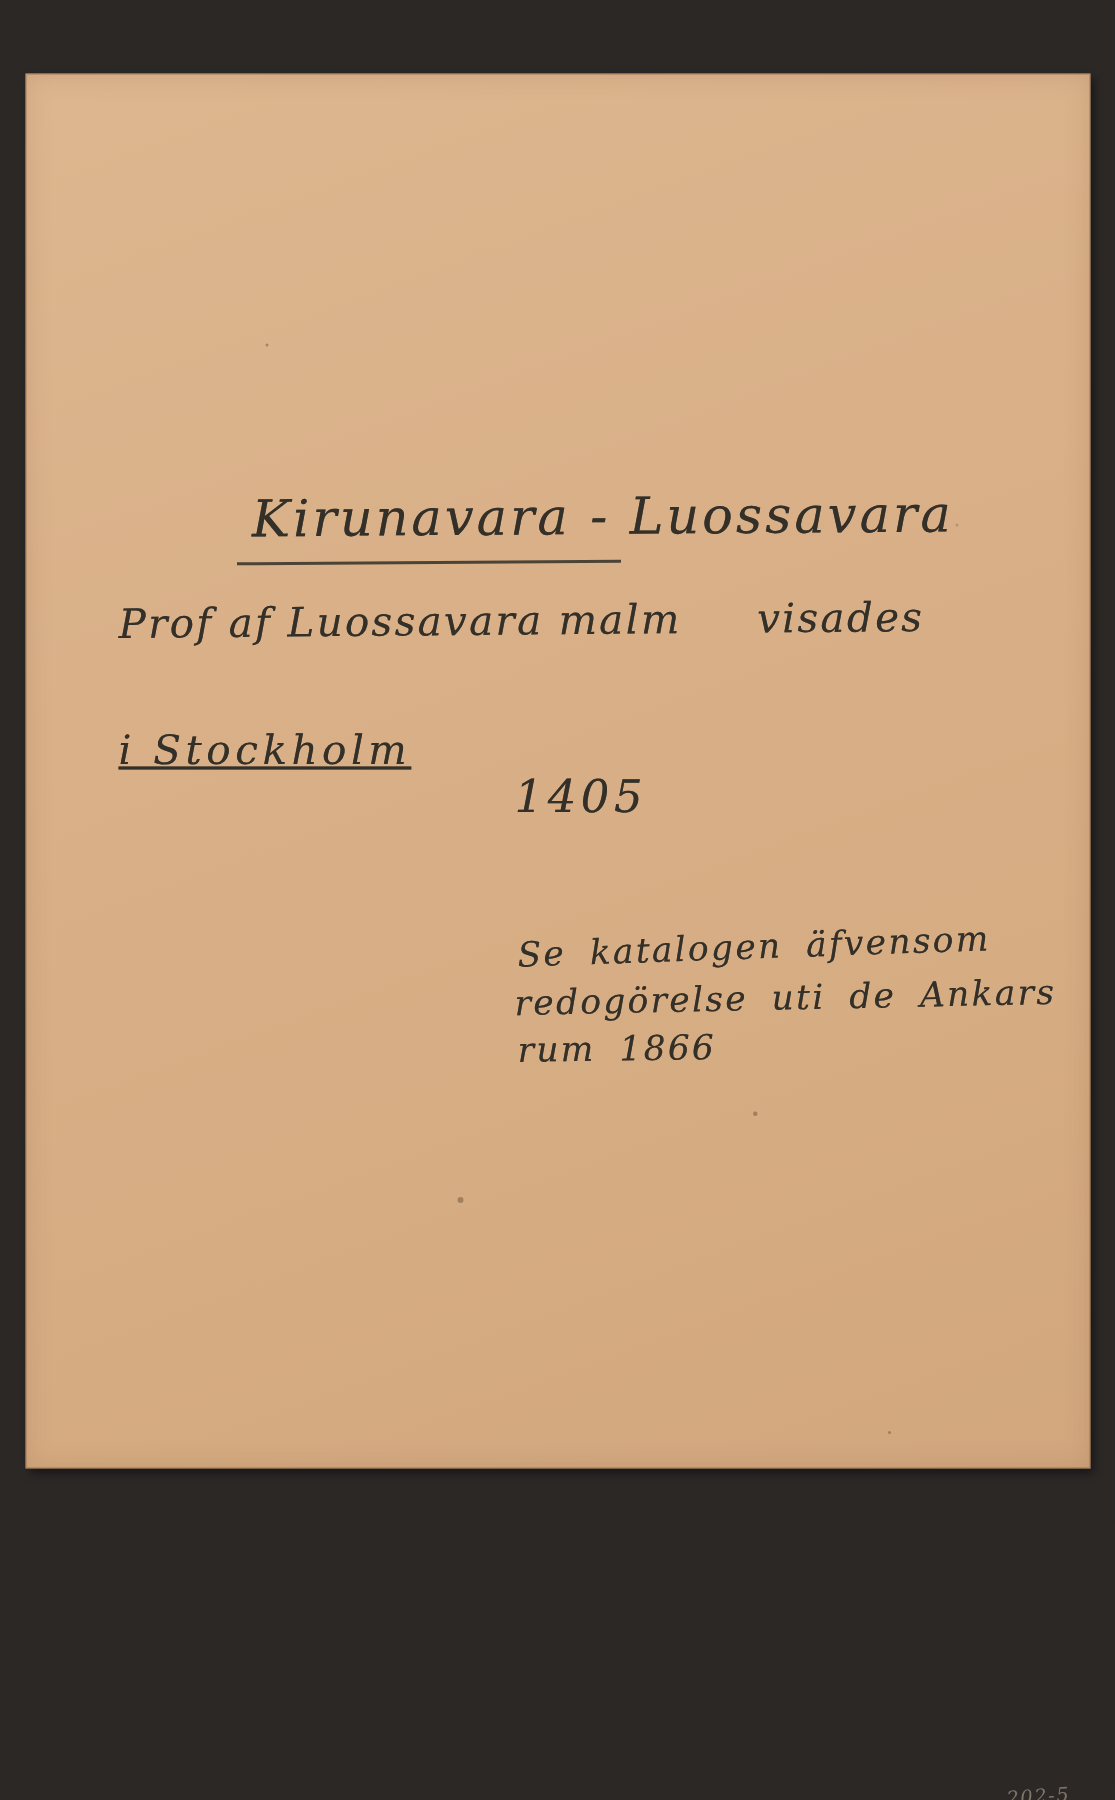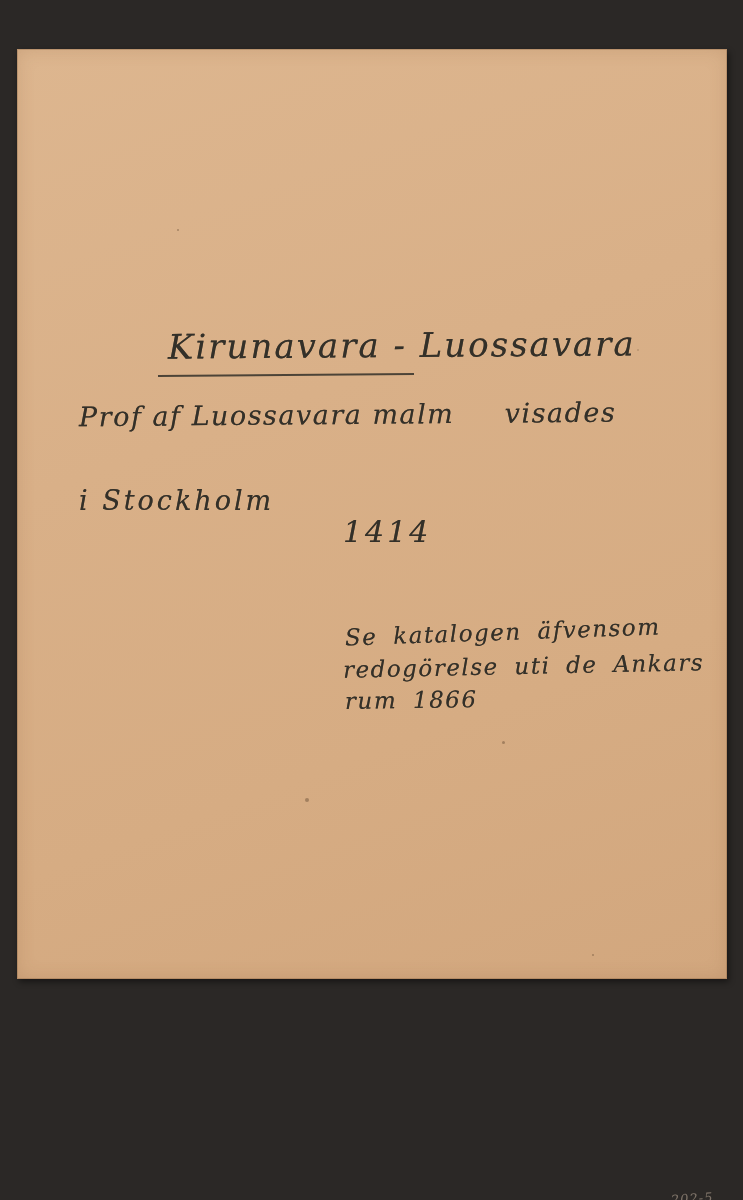--- a/index.html
+++ b/index.html
@@ -42,21 +42,21 @@
     position:absolute;
     left:141px;top:325px;
     width:256px;height:2px;
     background:var(--ink);
     opacity:.85;
     transform:rotate(-.4deg);
   }
   .body-line{font-size:27px;letter-spacing:1.5px;}
   .bl1{left:62px;top:352px;transform:rotate(-.5deg);}
   .bl2{left:60px;top:394px;word-spacing:6px;}
-  .bl3{left:62px;top:438px;letter-spacing:3px;}
+  .bl3{left:62px;top:438px;letter-spacing:3px;text-decoration:underline;}
   .year{left:326px;top:468px;font-size:30px;letter-spacing:3px;}
   .note-line{font-size:23px;letter-spacing:1.5px;word-spacing:7px;}
   .nl1{left:328px;top:572px;transform:rotate(-2deg);}
   .nl2{left:326px;top:606px;transform:rotate(-1.2deg);}
   .nl3{left:328px;top:640px;transform:rotate(-.8deg);}
   .corner-mark{
     position:absolute;
     left:654px;top:1142px;
     color:var(--pencil);
     font-style:italic;
@@ -79,21 +79,21 @@
 <body>
 
 <div class="stage">
   <div class="paper">
 
     <div class="hw title">Kirunavara - Luossavara</div>
     <div class="title-underline"></div>
 
     <div class="hw body-line bl1">Prof af Luossavara malm     visades</div>
     <div class="hw body-line bl3">i Stockholm</div>
-    <div class="hw year">1414</div>
+    <div class="hw year">1405</div>
 
     <div>
       <div class="hw note-line nl1">Se katalogen äfvensom</div>
       <div class="hw note-line nl2">redogörelse uti de Ankars</div>
       <div class="hw note-line nl3">rum 1866</div>
     </div>
 
     <div class="corner-mark">202-5</div>
 
     <div class="speck s1"></div>

